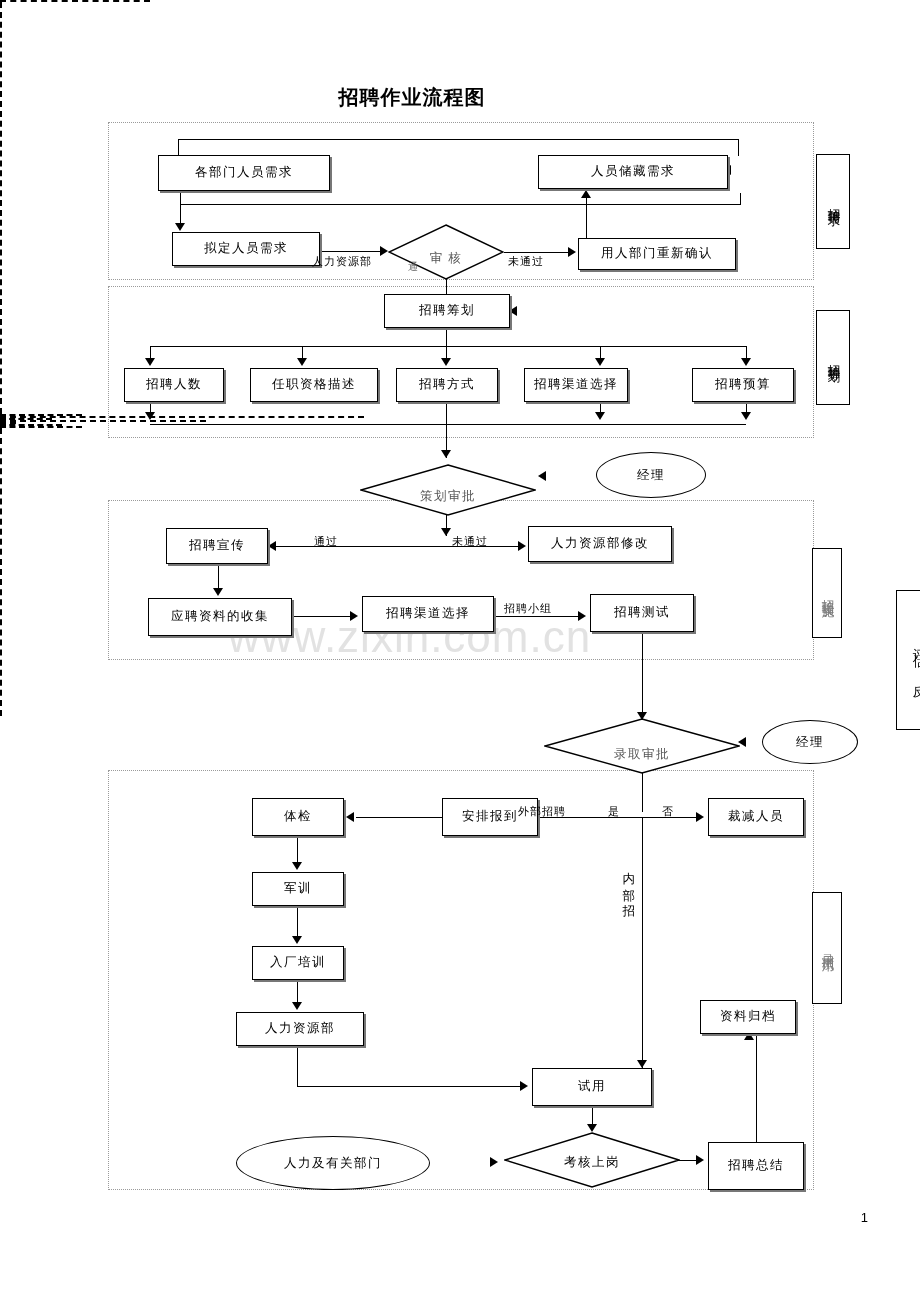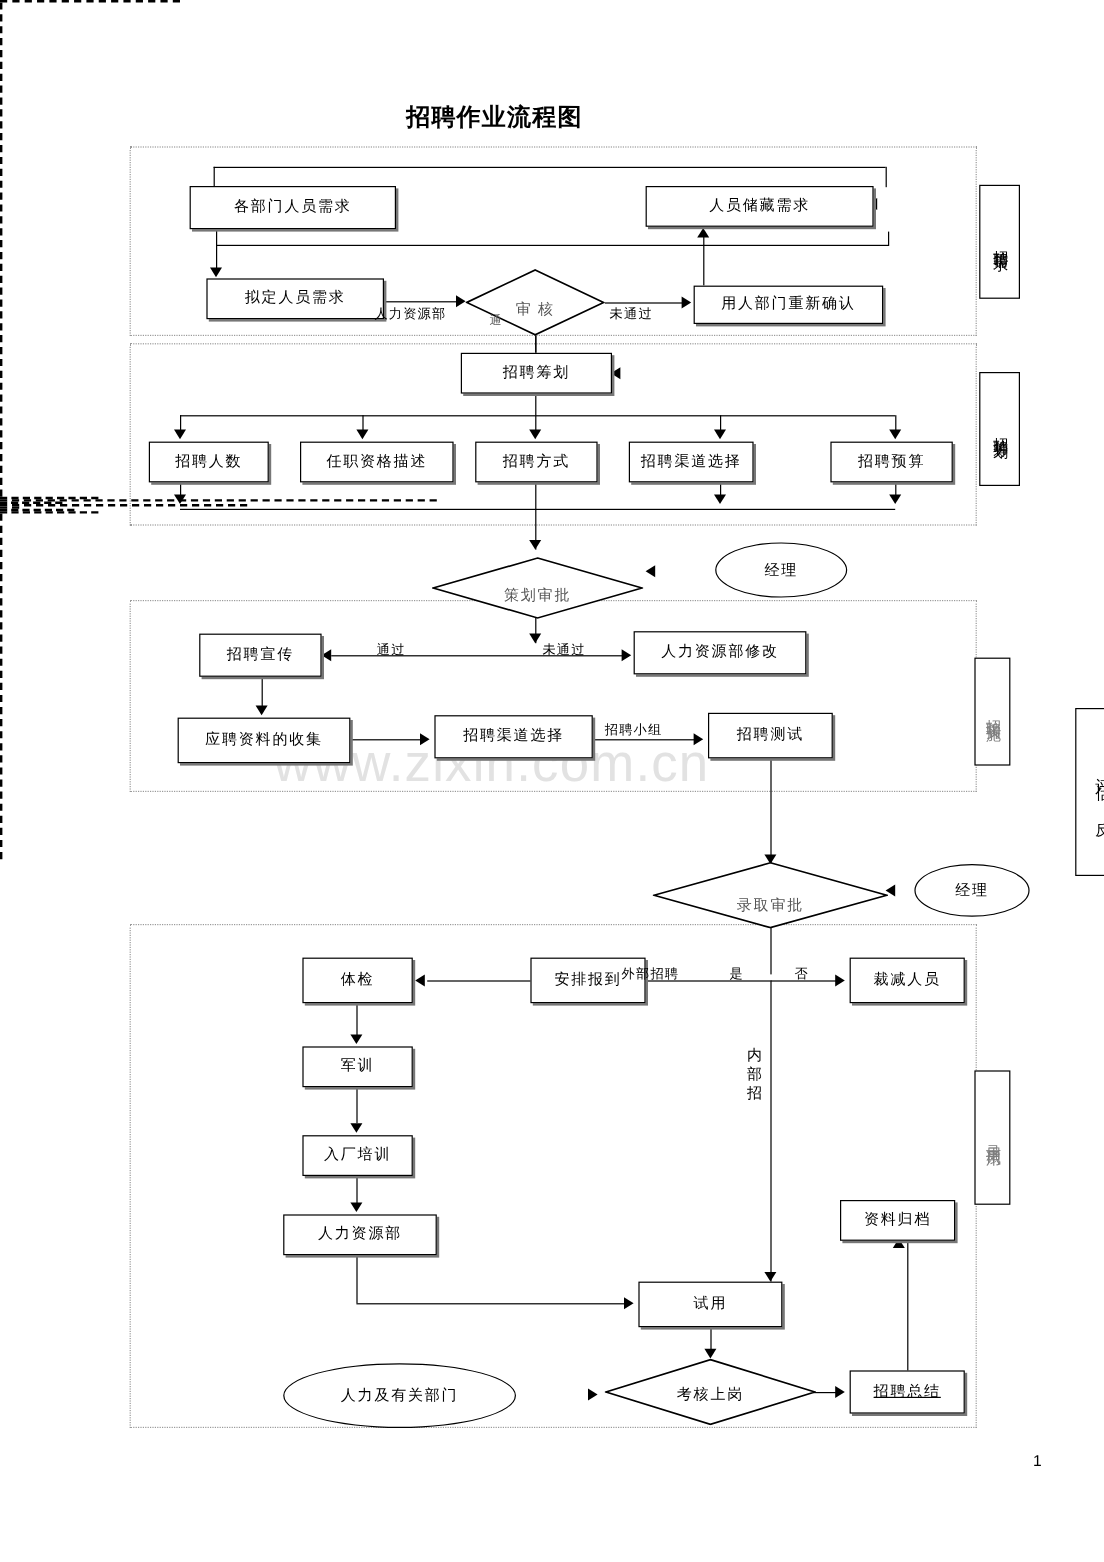--- a/index.html
+++ b/index.html
@@ -333,21 +333,21 @@
   </div>
   <div class="oval" style="left:236px;top:1136px;width:194px;height:54px;">
     <span>人力及有关部门</span>
   </div>
   <div class="dia" style="left:504px;top:1132px;width:176px;height:56px;">
     <svg class="shape" viewBox="0 0 176 56" preserveAspectRatio="none">
       <polygon points="88,1 175,28 88,55 1,28" fill="#fff" stroke="#000" stroke-width="1.4"></polygon>
     </svg>
     <div class="lbl" style="top:22px;">考核上岗</div>
   </div>
-  <div class="box shadow" style="left:708px;top:1142px;width:96px;height:36px;text-decoration:underline;">
+  <div class="box shadow" style="left:708px;top:1142px;width:96px;height:48px;">
     <span>招聘总结</span>
   </div>
 
   <div class="ln lnH" style="left:356px;top:817px;width:286px;"></div>
   <div class="arw arwL" style="left:498px;top:812px;"></div>
   <div class="arw arwL" style="left:346px;top:812px;"></div>
   <div class="ln lnH" style="left:642px;top:817px;width:56px;"></div>
   <div class="arw arwR" style="left:696px;top:812px;"></div>
   <div class="elabel" style="left:518px;top:804px;">外部招聘</div>
   <div class="elabel" style="left:608px;top:804px;">是</div>

